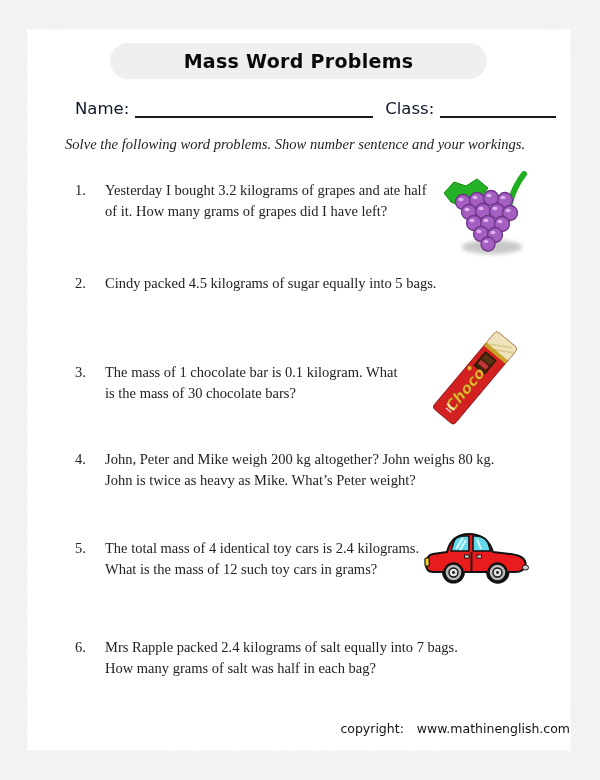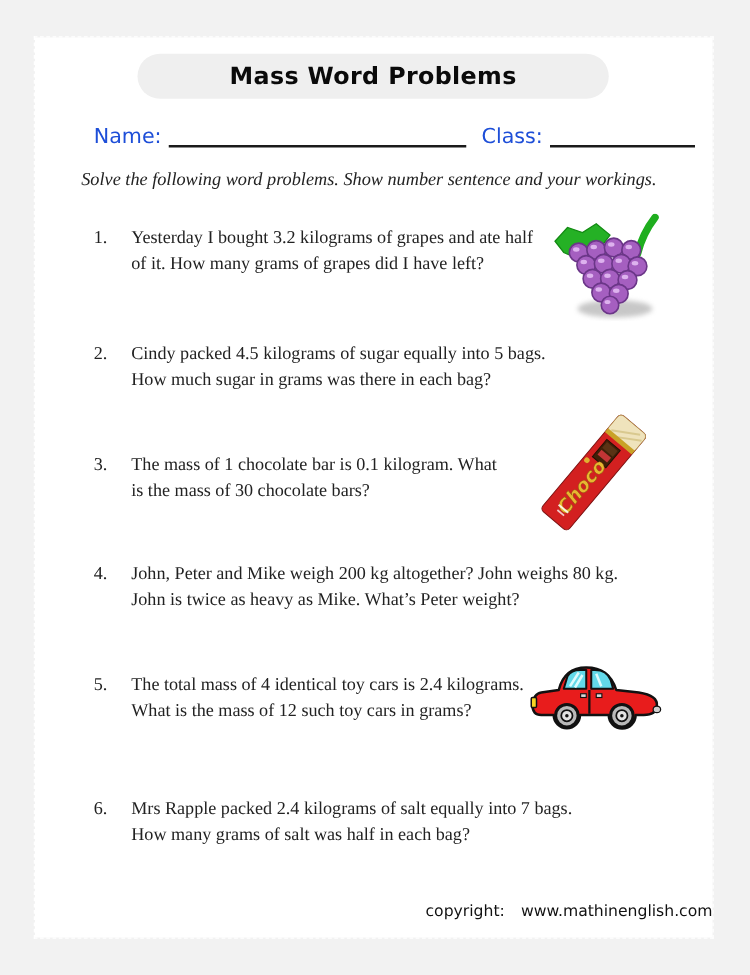--- a/index.html
+++ b/index.html
@@ -18,21 +18,21 @@
     background:#efefef; border-radius:18px;
     display:flex; align-items:center; justify-content:center;
   }
   .title-pill span {
     font-family:"DejaVu Sans", sans-serif; font-size:19px; font-weight:600;
     color:#0a0a0a; letter-spacing:0.3px;
   }
   .name-row {
     position:absolute; left:47px; top:64px; width:492px; height:24px;
     display:flex; align-items:flex-end;
-    font-family:"DejaVu Sans", sans-serif; font-size:16.5px; font-weight:500; color:#1d4ed8;
+    font-family:"DejaVu Sans", sans-serif; font-size:16.5px; font-weight:500; color:#0f172a;
   }
   .blank {
     display:inline-block; height:21px; border-bottom:2px solid #1a1a1a;
   }
   .name-blank { width:238px; margin-left:6px; margin-right:12px; }
   .class-blank { width:116px; margin-left:6px; }
   .instruction {
     position:absolute; left:37px; top:106px;
     font-family:"Liberation Serif", serif; font-size:14.6px; color:#222;
     white-space:nowrap;
@@ -80,21 +80,20 @@
       <span class="lines">
         <span>Yesterday I bought 3.2 kilograms of grapes and ate half</span>
         <span>of it. How many grams of grapes did I have left?</span>
       </span>
     </section>
 
     <section class="problem p2">
       <span class="num">2.</span>
       <span class="lines">
         <span>Cindy packed 4.5 kilograms of sugar equally into 5 bags.</span>
-        <span>How much sugar in grams was there in each bag?</span>
       </span>
     </section>
 
     <section class="problem p3">
       <span class="num">3.</span>
       <span class="lines">
         <span>The mass of 1 chocolate bar is 0.1 kilogram. What</span>
         <span>is the mass of 30 chocolate bars?</span>
       </span>
     </section>

